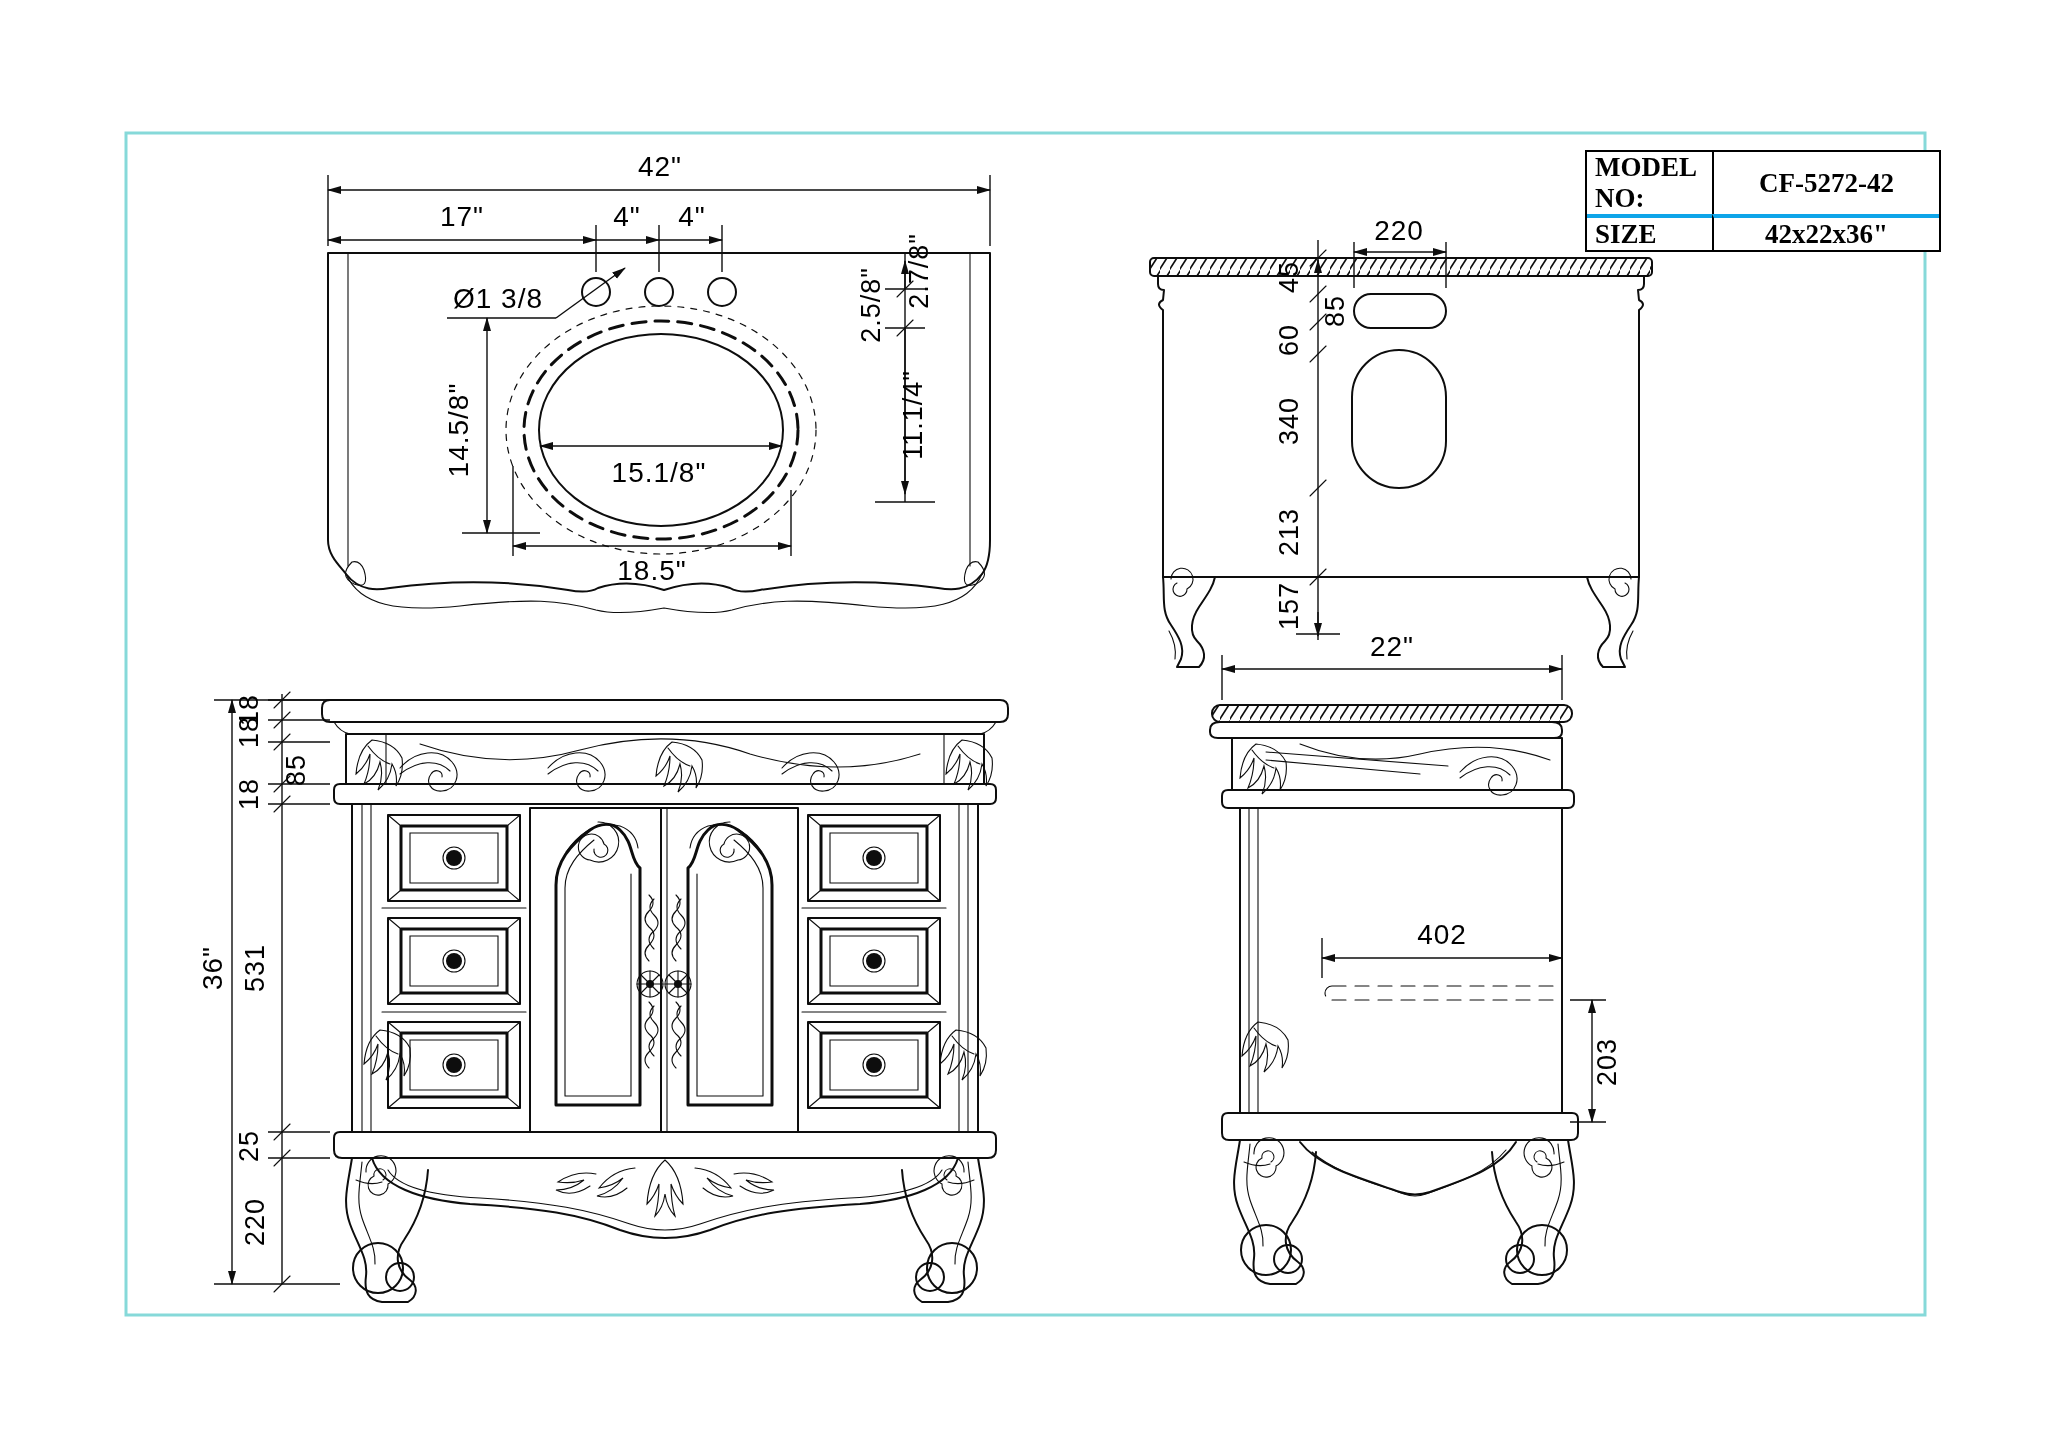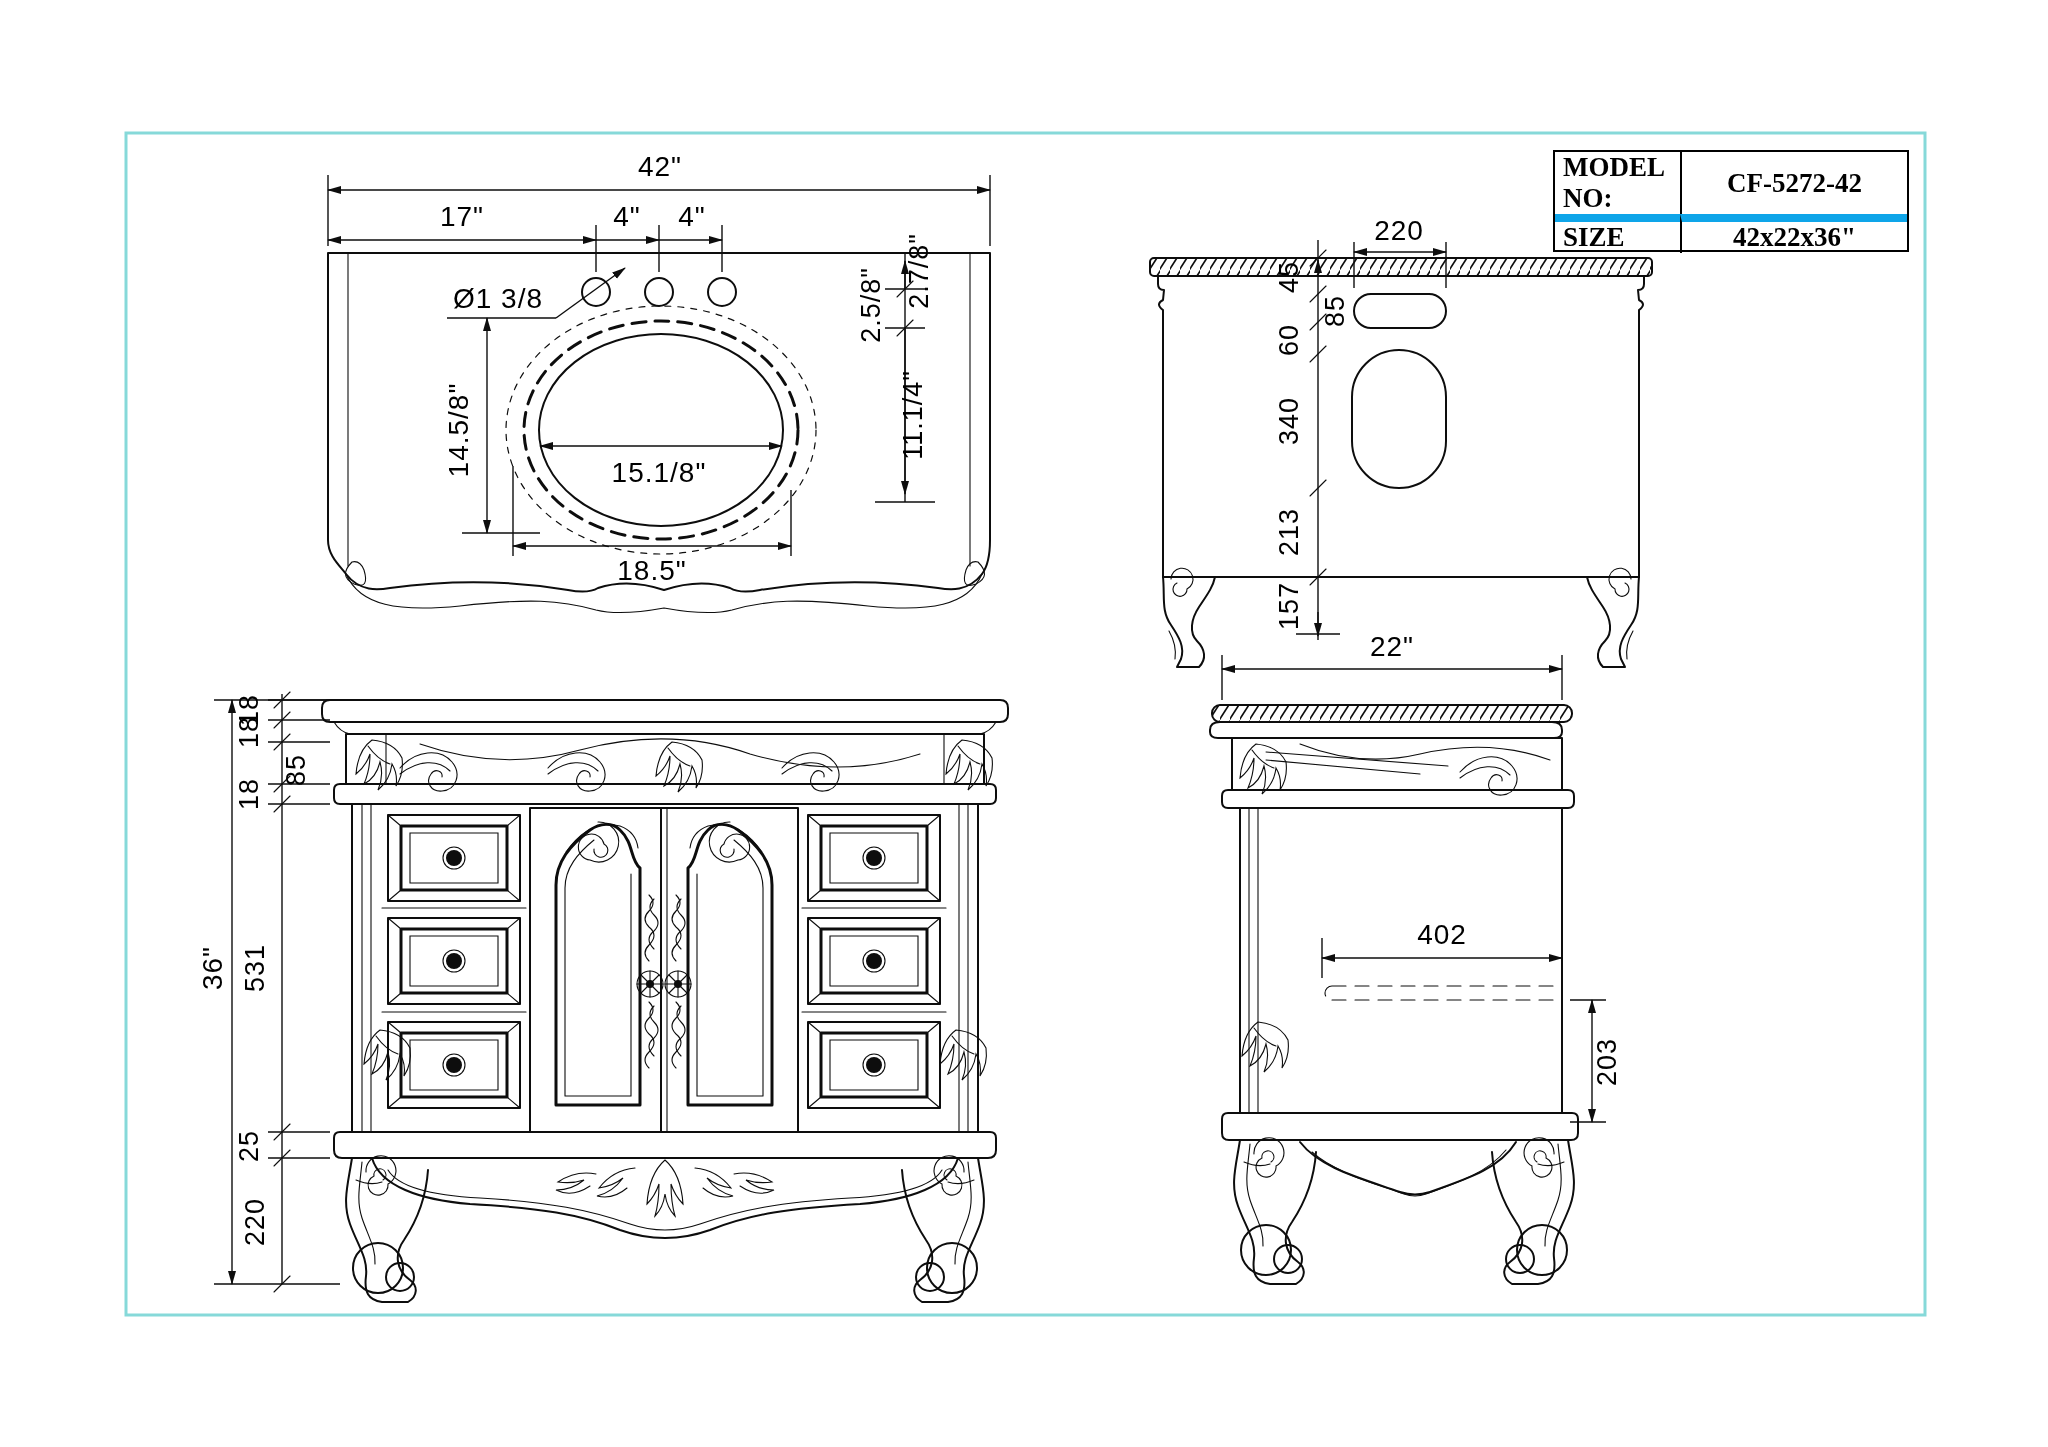--- a/index.html
+++ b/index.html
@@ -10,25 +10,25 @@
   .ln{stroke:#0d0d0d;fill:none;stroke-width:2;stroke-linecap:round;stroke-linejoin:round;}
   .lnthin{stroke:#0d0d0d;fill:none;stroke-width:1.1;stroke-linecap:round;}
   .lnthick{stroke:#0d0d0d;fill:none;stroke-width:3;stroke-linecap:round;stroke-linejoin:round;}
   .dash{stroke-dasharray:14 9;}
   .dashfine{stroke-dasharray:6 7;stroke-width:1.2;}
   .dim{stroke:#0d0d0d;fill:none;stroke-width:1.4;}
   .fillb{fill:#0d0d0d;stroke:none;}
   .dimtxt{font-family:"Liberation Sans","DejaVu Sans",sans-serif;font-size:28px;fill:#000;letter-spacing:1px;}
   .dimtxt2{font-family:"Liberation Sans","DejaVu Sans",sans-serif;font-size:27px;fill:#000;letter-spacing:1px;}
   .tb{position:absolute;border:2px solid #000;background:#fff;display:grid;
-      grid-template-columns:125px 1fr;grid-template-rows:1fr 1fr;}
+      grid-template-columns:125px 1fr;grid-template-rows:1fr 1fr;margin-left:32px;}
   .tb>div{display:flex;align-items:center;padding:0 8px;
       font-family:"Liberation Serif",serif;font-weight:bold;font-size:27px;color:#000;}
   .tb .val{justify-content:center;border-left:2px solid #000;}
-  .tb .r2{border-top:8px solid #0ea5e9;}
+  .tb .r2{border-top:4px solid #0ea5e9;}
 </style>
 </head>
 <body>
 
 <div class="sheet">
 <svg width="2048" height="1447" viewBox="0 0 2048 1447">
   <defs>
     <marker id="ar" markerWidth="14" markerHeight="10" refX="13" refY="4" orient="auto" markerUnits="userSpaceOnUse">
       <path d="M0,0 L14,4 L0,8 Z" fill="#0d0d0d"></path>
     </marker>

